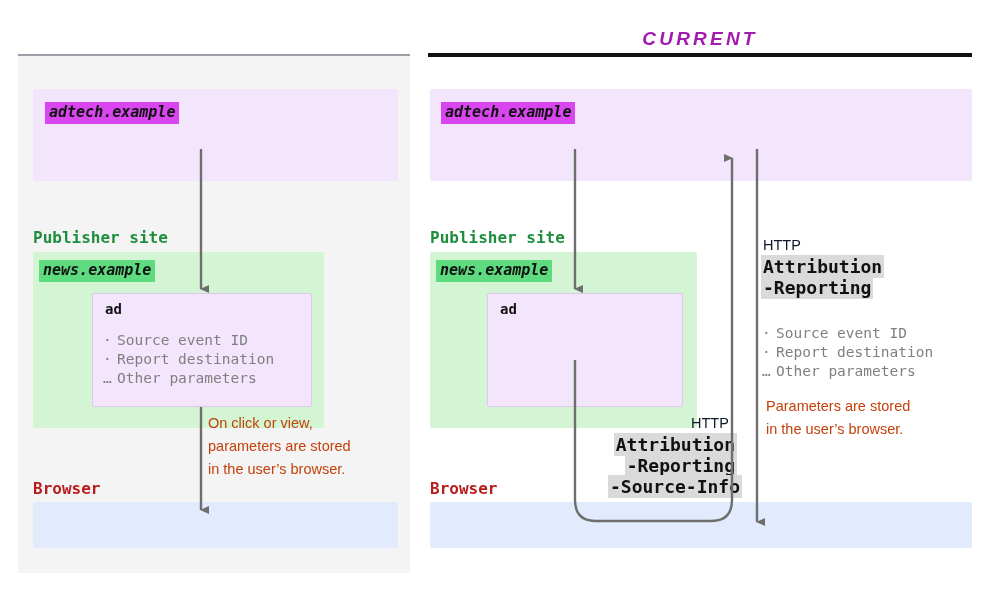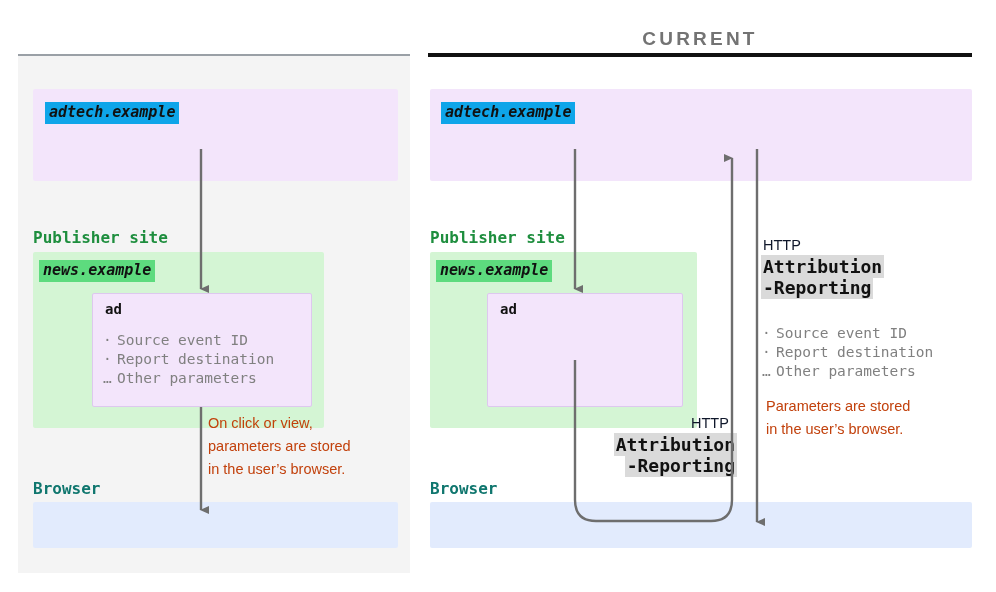--- a/index.html
+++ b/index.html
@@ -15,21 +15,21 @@
   
   .col-title {
     position: absolute;
     text-align: center;
     font-weight: bold;
     font-size: 19px;
     letter-spacing: 3.2px;
     font-family: "Liberation Sans", sans-serif;
   }
   #title-prev { left: 18px; top: 28px; width: 392px; color: #80868b; }
-  #title-curr { left: 428px; top: 28px; width: 544px; color: #737373; }
+  #title-curr { left: 428px; top: 28px; width: 544px; color: #a21caf; font-style: italic; }
 
   .divider { position: absolute; }
   #divider-prev { left: 18px; top: 54px; width: 392px; height: 2px; background: #9aa0a6; }
   #divider-curr { left: 428px; top: 53px; width: 544px; height: 4px; background: #111111; }
 
   
   #panel-prev {
     position: absolute;
     left: 18px; top: 56px; width: 392px; height: 517px;
     background: #f4f4f4;
@@ -48,36 +48,36 @@
     position: absolute;
     font-family: "DejaVu Sans Mono", monospace;
     font-style: italic;
     font-weight: bold;
     font-size: 15px;
     color: #111111;
     padding: 2px 4px 3px 4px;
     white-space: nowrap;
     line-height: 1.15;
   }
-  .chip-purple { background: #0ea5e9; font-style: italic; }
+  .chip-purple { background: #d946ef; font-style: italic; }
   .chip-green  { background: #5ddb7e; }
 
   #chip-adtech-prev { left: 45px; top: 102px; }
   #chip-adtech-curr { left: 441px; top: 102px; }
 
   
   .section-label {
     position: absolute;
     font-family: "DejaVu Sans Mono", monospace;
     font-weight: bold;
     font-size: 16px;
     white-space: nowrap;
   }
   .label-green { color: #1e8e3e; }
-  .label-blue  { color: #0f766e; }
+  .label-blue  { color: #b91c1c; }
 
   #pub-label-prev { left: 33px; top: 228px; }
   #pub-label-curr { left: 430px; top: 228px; }
   #browser-label-prev { left: 33px; top: 479px; }
   #browser-label-curr { left: 430px; top: 479px; }
 
   
   .pub-box { position: absolute; background: #d4f5d4; border-radius: 2px; }
   #pub-prev { left: 33px; top: 252px; width: 291px; height: 176px; }
   #pub-curr { left: 430px; top: 252px; width: 267px; height: 176px; }
@@ -232,20 +232,21 @@
       <li><span class="bul">…</span><span>Other parameters</span></li>
     </ul>
 
   <div class="note" id="note-curr">Parameters are stored
 in the user’s browser.</div>
 
   <div class="http-kicker" id="http-kicker-left">HTTP</div>
   <div class="http-tokens align-right" id="http-tokens-left">
       <span class="tok"><span class="hl">Attribution</span></span>
       <span class="tok"><span class="hl">-Reporting</span></span>
+      <span class="tok"><span class="hl">-Source-Info</span></span>
     </div>
 
   <div class="section-label label-blue" id="browser-label-curr">Browser</div>
   <div class="browser-box" id="browser-curr"></div>
 
   <svg class="arrows" viewBox="0 0 996 592">
     <defs>
       <marker id="ah-down" markerWidth="10" markerHeight="10" refX="5" refY="8" orient="auto" markerUnits="userSpaceOnUse">
         <path d="M1,0 L9,0 L5,9 Z" fill="#6e6e6e"></path>
       </marker>

